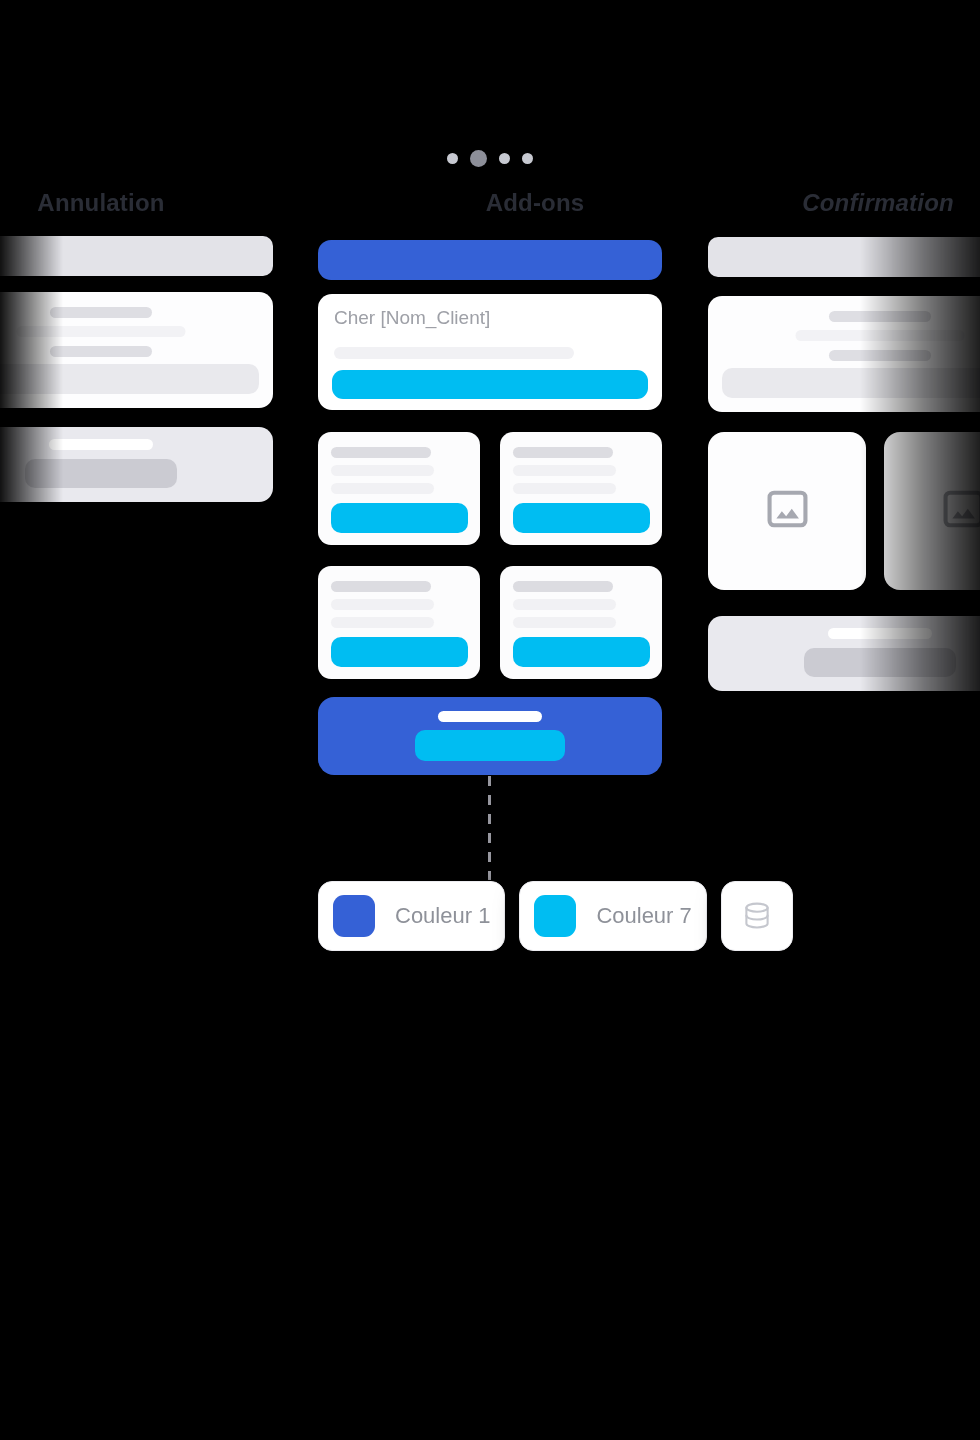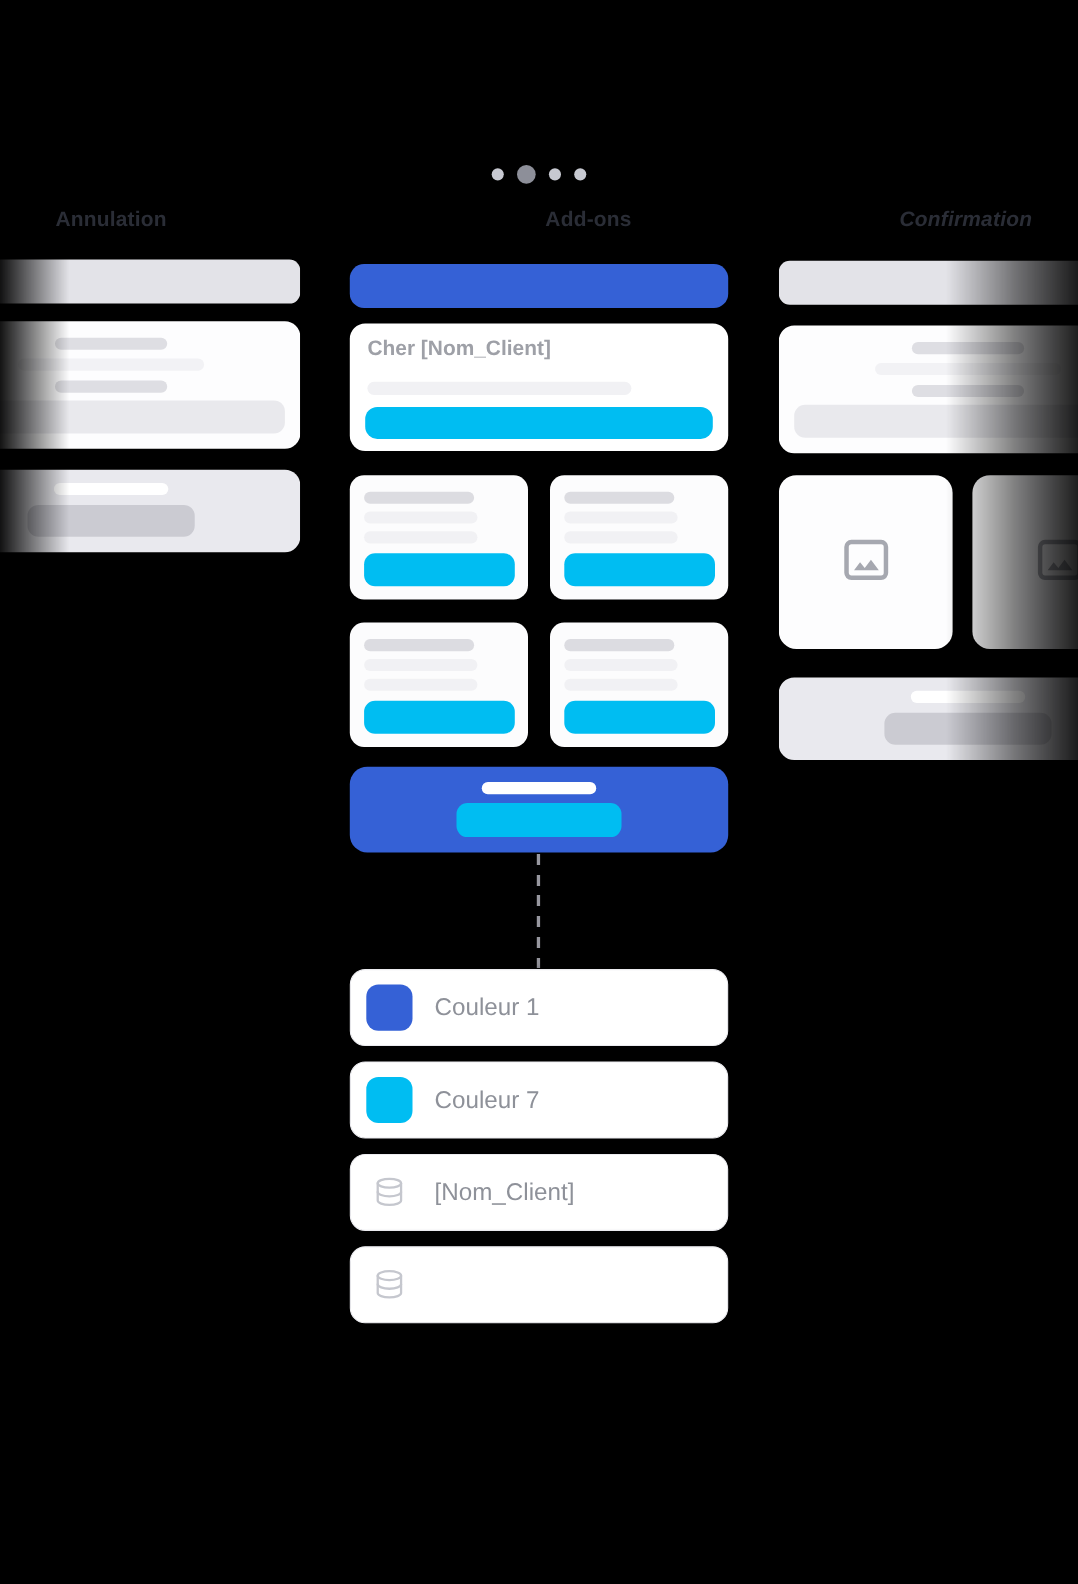--- a/index.html
+++ b/index.html
@@ -7,38 +7,38 @@
     position:relative;width:980px;height:1440px;background:#000;overflow:hidden;
     font-family:"Liberation Sans","DejaVu Sans",sans-serif;
   }
   
   .dots{position:absolute;left:0;top:148px;width:980px;height:20px;
     display:flex;align-items:center;justify-content:center;gap:12px;}
   .dot{width:11px;height:11px;border-radius:50%;background:#C7C9D1;cursor:pointer;}
   .dot.active{width:17px;height:17px;background:#8D8F99;}
   
   .heading{position:absolute;top:189px;transform:translateX(-50%);
-    font-size:19px;font-weight:600;letter-spacing:.2px;color:#2A2D36;white-space:nowrap;}
+    font-size:24px;font-weight:600;letter-spacing:.2px;color:#2A2D36;white-space:nowrap;}
   .h-left{left:101px;}
   .h-center{left:490px;margin-left:45px;}
   .h-right{left:878px;font-style:italic;}
   
   .col{position:absolute;top:0;width:344px;height:900px;}
   .col-left{left:-71px;
     -webkit-mask-image:linear-gradient(to right,rgba(0,0,0,0) 66px,rgba(0,0,0,.5) 100px,#000 134px);
             mask-image:linear-gradient(to right,rgba(0,0,0,0) 66px,rgba(0,0,0,.5) 100px,#000 134px);}
   .col-center{left:318px;}
   .col-right{left:708px;
     -webkit-mask-image:linear-gradient(to right,#000 152px,rgba(0,0,0,.5) 215px,rgba(0,0,0,.05) 282px);
             mask-image:linear-gradient(to right,#000 152px,rgba(0,0,0,.5) 215px,rgba(0,0,0,.05) 282px);}
   
   .bar{position:absolute;left:0;width:344px;height:40px;border-radius:10px;background:#E3E3E8;}
   .col-left  .bar{top:236px;}
   .col-right .bar{top:237px;}
-  .card{position:absolute;left:0;width:344px;background:#FDFDFE;border-radius:14px;font-weight:bold;}
+  .card{position:absolute;left:0;width:344px;background:#FDFDFE;border-radius:14px;}
   .line{position:absolute;height:11px;border-radius:6px;}
   .ln-dark{background:#DEDEE3;}
   .ln-light{background:#F2F2F5;}
   .cc{left:50%;transform:translateX(-50%);}
   
   .side-card{height:116px;}
   .col-left  .side-card{top:292px;}
   .col-right .side-card{top:296px;}
   .side-card .l1{top:15px;width:102px;}
   .side-card .l2{top:34px;width:169px;}
@@ -68,21 +68,21 @@
   .grid-card .t3{left:13px;top:51px;width:103px;background:#F1F1F4;}
   .gc-btn{position:absolute;left:13px;right:12px;top:71px;height:30px;border-radius:10px;cursor:pointer;}
   .footer-blue{position:absolute;top:697px;left:0;width:344px;height:78px;border-radius:16px;}
   .f-line{position:absolute;left:50%;transform:translateX(-50%);top:14px;width:104px;height:11px;
     border-radius:6px;background:#fff;}
   .f-btn{position:absolute;left:50%;transform:translateX(-50%);top:33px;width:150px;height:31px;
     border-radius:10px;cursor:pointer;}
   
   .connector{position:absolute;left:488px;top:776px;width:3px;height:104px;
     background:repeating-linear-gradient(to bottom,#97979F 0 10px,transparent 10px 19px);}
-  .props{position:absolute;left:318px;top:881px;width:344px;display:flex;flex-direction:column;gap:14px;}
+  .props{position:absolute;left:318px;top:881px;width:344px;display:flex;flex-direction:row;gap:14px;}
   .prop-card{box-sizing:border-box;height:70px;background:#fff;border:1px solid #ECECF0;border-radius:14px;
     display:flex;align-items:center;padding:0 14px;gap:20px;cursor:pointer;
     box-shadow:0 10px 22px rgba(0,0,0,.55),0 2px 6px rgba(0,0,0,.35);}
   .swatch{width:42px;height:42px;border-radius:11px;flex:0 0 auto;}
   .prop-ic{width:42px;height:42px;display:flex;align-items:center;justify-content:center;flex:0 0 auto;}
   .prop-label{font-size:22px;color:#8E9199;white-space:nowrap;}
 </style>
 </head>
 <body>
 
@@ -191,35 +191,25 @@
       <span class="swatch" style="background: rgb(53, 97, 214);"></span>
       <span class="prop-label">Couleur 1</span>
     </div>
 
     <div class="prop-card">
       <span class="swatch" style="background: rgb(0, 189, 242);"></span>
       <span class="prop-label">Couleur 7</span>
     </div>
 
 
+
     <div class="prop-card">
       <span class="prop-ic">
         <svg width="28" height="30" viewBox="0 0 24 26" fill="none" stroke="#C5C7CE" stroke-width="1.8" stroke-linecap="round">
           <ellipse cx="12" cy="5.8" rx="9.2" ry="3.5"></ellipse>
           <path d="M2.8 5.8v6.8c0 1.93 4.12 3.5 9.2 3.5s9.2-1.57 9.2-3.5V5.8"></path>
           <path d="M2.8 12.6v6.8c0 1.93 4.12 3.5 9.2 3.5s9.2-1.57 9.2-3.5v-6.8"></path>
         </svg>
       </span>
-      <span class="prop-label">[Nom_Client]</span>
-    </div>
-
-    <div class="prop-card">
-      <span class="prop-ic">
-        <svg width="28" height="30" viewBox="0 0 24 26" fill="none" stroke="#C5C7CE" stroke-width="1.8" stroke-linecap="round">
-          <ellipse cx="12" cy="5.8" rx="9.2" ry="3.5"></ellipse>
-          <path d="M2.8 5.8v6.8c0 1.93 4.12 3.5 9.2 3.5s9.2-1.57 9.2-3.5V5.8"></path>
-          <path d="M2.8 12.6v6.8c0 1.93 4.12 3.5 9.2 3.5s9.2-1.57 9.2-3.5v-6.8"></path>
-        </svg>
-      </span>
     </div>
 
   </div>
 </div>
 
 </body></html>

